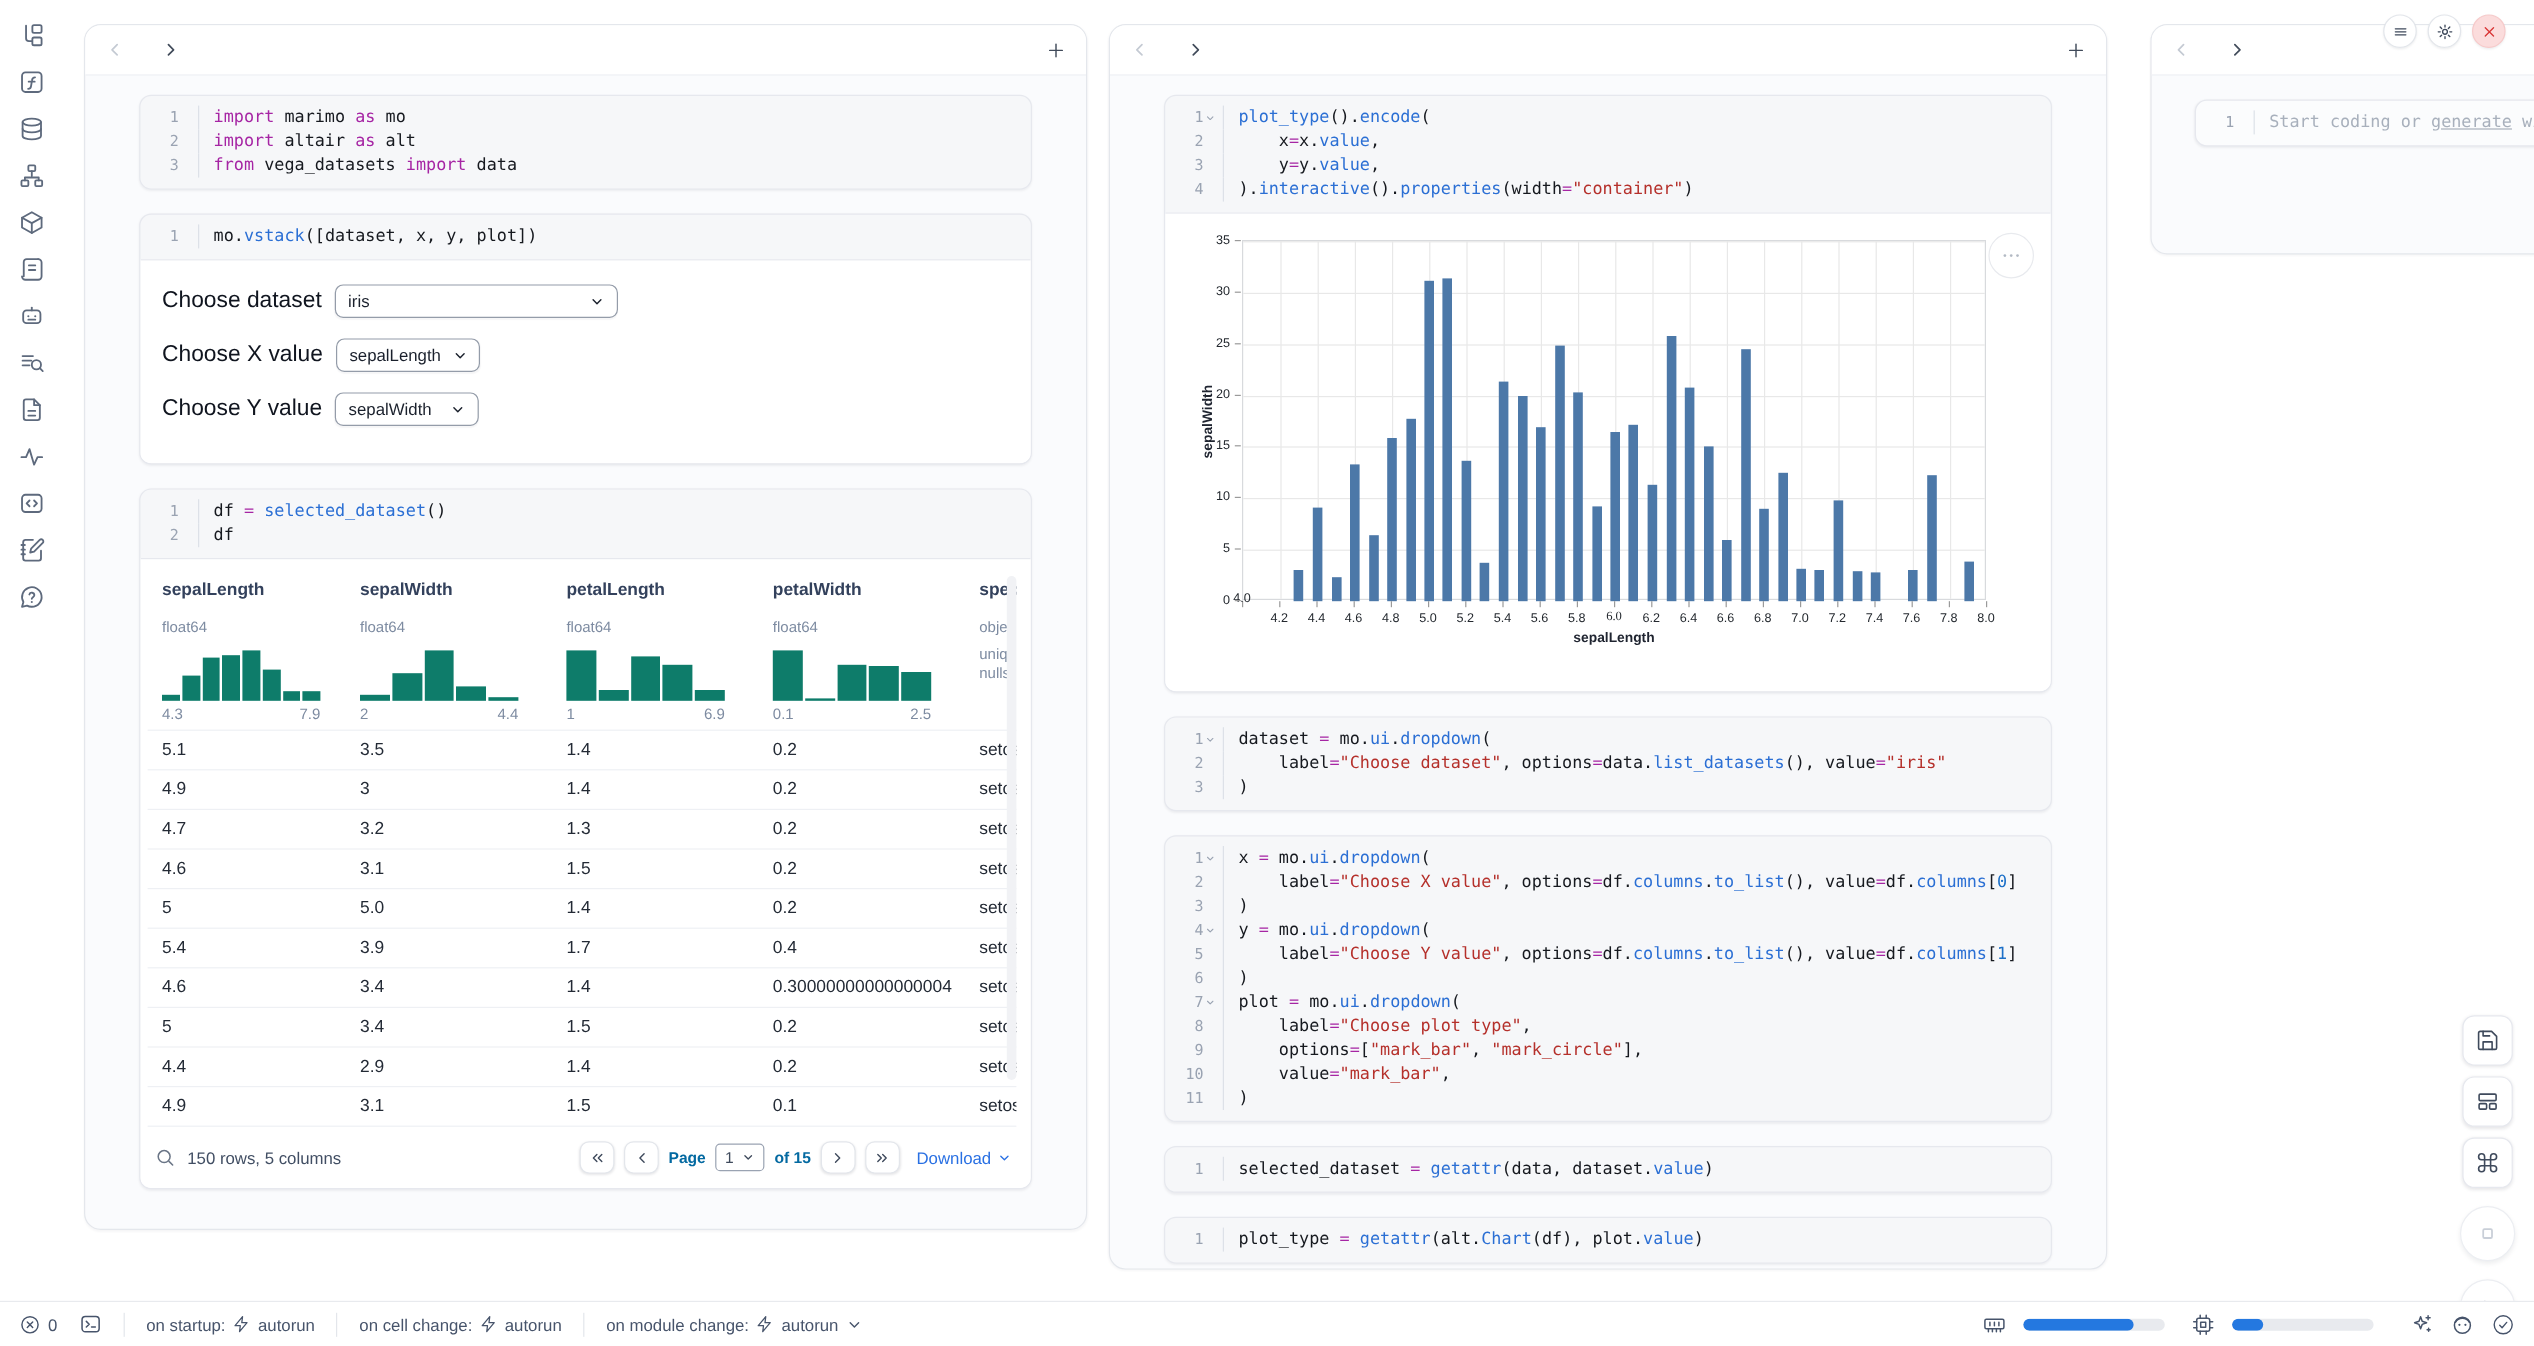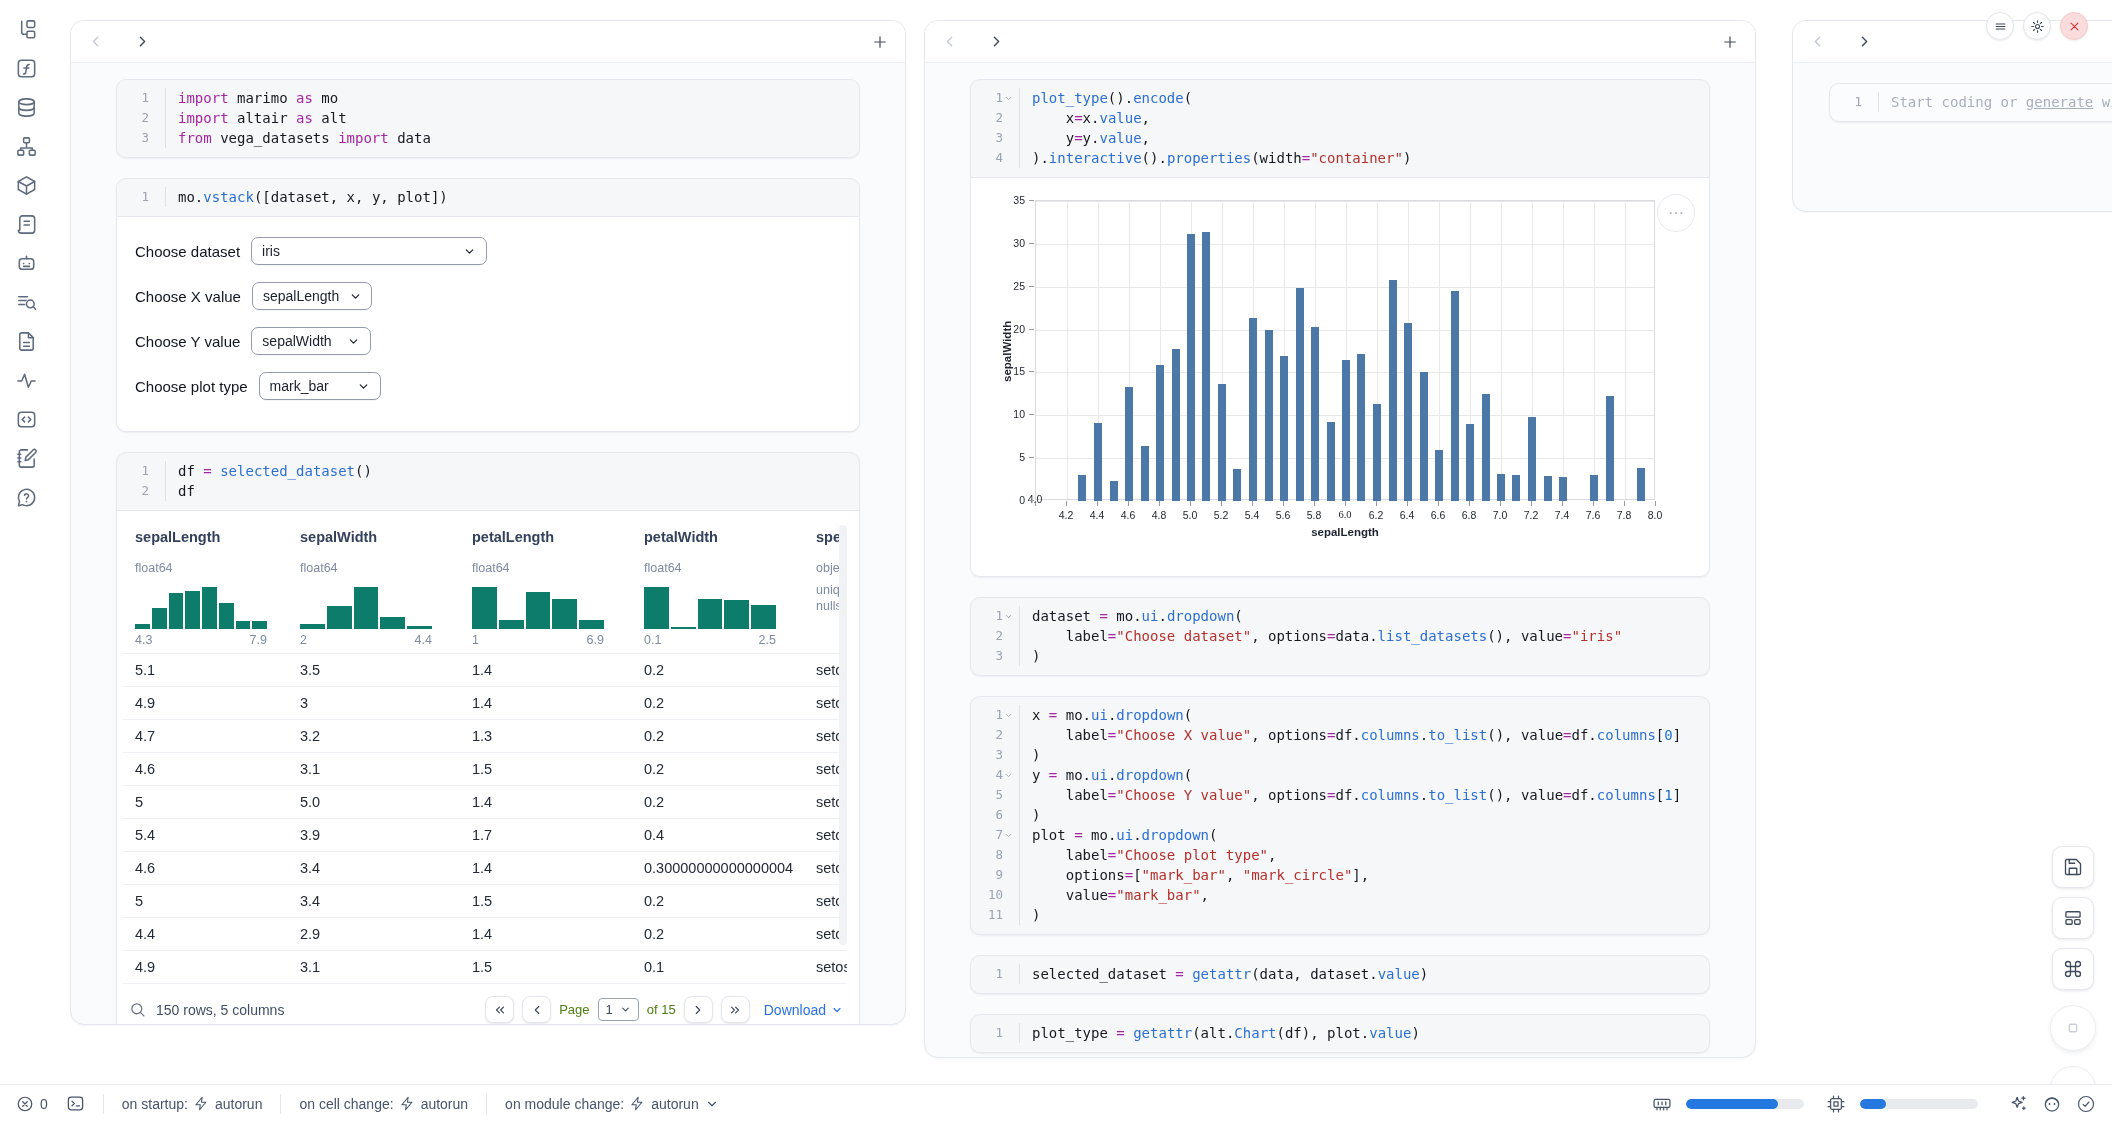--- a/index.html
+++ b/index.html
@@ -39,21 +39,21 @@
   .ln-num { min-width:16px; text-align:right; }
   .fold { width:11px; display:flex; align-items:center; justify-content:center; color:#9aa3b2; }
   .src { border-left:1px solid #dde1e8; padding-left:12px; padding-right:10px; white-space:pre; flex:1; }
   .tk-kw { color:#a625a4; } .tk-fn { color:#2b6fd4; } .tk-str { color:#b5302b; }
   .tk-op { color:#a625a4; } .tk-num { color:#1d70c8; } .tk-pl { color:#16191f; }
   .ph-text { color:#a8b0bc; } .ph-text.u { text-decoration:underline; }
   .cell-output { background:#fff; border-top:1px solid #e6e8ee; padding:14px 16px; position:relative; }
 
   
   .dd-row { display:flex; align-items:center; gap:11px; margin:6px 0 17px 2px; }
-  .dd-label { font-size:15px; color:#10151f; }
+  .dd-label { font-size:19px; color:#10151f; }
   .select-box { display:flex; align-items:center; justify-content:space-between; gap:10px;
                 background:#fff; border:1px solid #949ca9; border-radius:7px; padding:5px 10px;
                 font-size:14px; color:#1a202c; cursor:pointer; box-shadow:0 1px 1px rgba(16,24,40,.04); }
 
   
   .df-table { position:relative; font-size:14.5px; }
   .df-grid-row { display:grid; grid-template-columns:165px 172px 172px 172px 1fr; }
   .df-head .cell { padding:8px 6px 6px 12px; overflow:hidden; }
   .col-name { font-weight:bold; font-size:14.5px; color:#33415c; white-space:nowrap; }
   .col-type { font-size:12.5px; color:#7d8ba1; margin-top:16px; white-space:nowrap; }
@@ -66,21 +66,21 @@
   .df-row .cell { padding:8px 6px 8px 12px; color:#232a35; white-space:nowrap; overflow:hidden; }
   .v-scroll { position:absolute; right:0px; top:4px; width:8px; height:420px; background:#f1f2f5; border-radius:4px; }
 
   .df-footer { display:flex; align-items:center; gap:10px; border-top:1px solid #eef0f4;
                padding:12px 4px 4px 6px; color:#3f4a5c; font-size:14px; }
   .df-summary { color:#414e63; }
   .pg-group { margin-left:auto; display:flex; align-items:center; gap:8px; }
   .pg-btn { width:29px; height:27px; border:1px solid #e3e6eb; border-radius:8px; background:#fff;
             box-shadow:0 1px 2px rgba(16,24,40,.10); display:flex; align-items:center; justify-content:center;
             color:#3f4a5c; cursor:pointer; }
-  .pg-text { font-size:13px; color:#4d7c0f; }
+  .pg-text { font-size:13px; color:#0369a1;font-weight:bold; }
   .pg-select { display:flex; align-items:center; gap:7px; border:1px solid #9aa3b2; border-radius:4px;
                background:#fff; padding:3px 7px; font-size:13px; cursor:pointer; }
   .dl-link { display:flex; align-items:center; gap:5px; color:#2970e3; font-size:14px; cursor:pointer; margin-left:6px; }
 
   
   .chart-wrap { position:relative; width:700px; height:372px; margin:4px 0 2px 6px;
                 font-family:"Liberation Sans", sans-serif; }
   .plot-area { position:absolute; left:48px; top:6px; width:620px; height:300px;
                border:1px solid #d8dadd; background:#fff; }
   .gl-v { position:absolute; top:0; width:1px; height:100%; background:#e8e8e8; }
@@ -292,31 +292,20 @@
                   <svg viewBox="0 0 24 24" width="13" height="13" fill="none" stroke="currentColor" stroke-width="2.2" stroke-linecap="round" stroke-linejoin="round">
                     <path d="M6 9l6 6 6-6"></path>
                   </svg>
                 </span>
               </div>
             </div>
             <div class="dd-row">
               <span class="dd-label">Choose Y value</span>
               <div class="select-box" style="width: 120px;">
                 <span>sepalWidth</span>
-                <span style="display: flex; color: rgb(26, 32, 44);">
-                  <svg viewBox="0 0 24 24" width="13" height="13" fill="none" stroke="currentColor" stroke-width="2.2" stroke-linecap="round" stroke-linejoin="round">
-                    <path d="M6 9l6 6 6-6"></path>
-                  </svg>
-                </span>
-              </div>
-            </div>
-            <div class="dd-row">
-              <span class="dd-label">Choose plot type</span>
-              <div class="select-box" style="width: 122px;">
-                <span>mark_bar</span>
                 <span style="display: flex; color: rgb(26, 32, 44);">
                   <svg viewBox="0 0 24 24" width="13" height="13" fill="none" stroke="currentColor" stroke-width="2.2" stroke-linecap="round" stroke-linejoin="round">
                     <path d="M6 9l6 6 6-6"></path>
                   </svg>
                 </span>
               </div>
             </div>
           </div>
         </div>
         <div class="cell-card">

